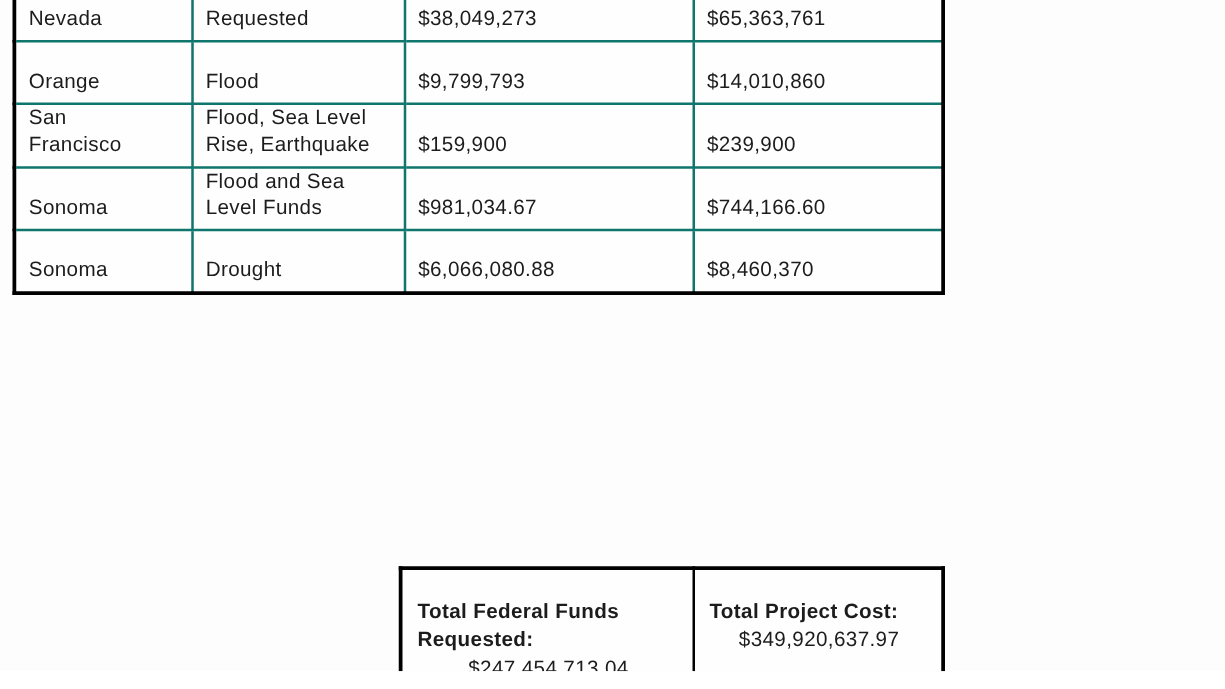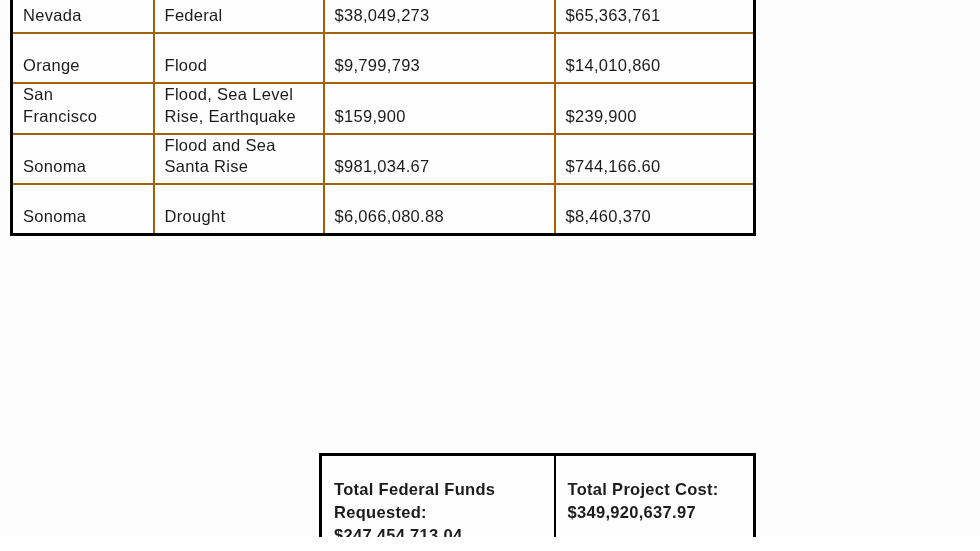--- a/index.html
+++ b/index.html
@@ -20,21 +20,21 @@
   table.main {
     position: absolute;
     left: 10px;
     top: 0;
     border-collapse: collapse;
     table-layout: fixed;
     border: 3px solid #000;
     border-top: none;
   }
   table.main td {
-    border: 2px solid #a16207;
+    border: 2px solid #0f766e;
     vertical-align: bottom;
     padding: 0 6px 5px 10px;
     font-size: 16.5px;
     letter-spacing: 0.3px;
     line-height: 1.32;
     background: #fefefe;
     white-space: normal;
     overflow: hidden;
   }
   table.main tr:first-child td { border-top: none; }
@@ -62,41 +62,41 @@
     border: 2px solid #000;
     vertical-align: top;
     padding: 22px 10px 6px 12px;
     font-size: 16.5px;
     letter-spacing: 0.3px;
     line-height: 23px;
     background: #fefefe;
     height: 90px;
   }
   .summary-label { font-weight: 700; }
-  .summary-value { font-weight: 700; }
+  .summary-value { font-weight: 400; text-align: center; }
 </style>
 </head>
 <body>
 
 <div class="page">
 
   <table class="main">
     <colgroup>
       <col style="width:142px">
       <col style="width:170px">
       <col style="width:231px">
       <col style="width:200px">
     </colgroup>
     <tbody>
       <tr>
         <td>
             <div class="county-inner">Nevada</div>
           </td>
         <td>
-            <div class="hazard-inner">Federal</div>
+            <div class="hazard-inner">Requested</div>
           </td>
         <td>$38,049,273</td>
         <td>$65,363,761</td>
       </tr>
       <tr>
         <td>
             <div class="county-inner">Orange</div>
           </td>
         <td>
             <div class="hazard-inner">Flood</div>
@@ -112,21 +112,21 @@
             <div class="hazard-inner">Flood, Sea Level Rise, Earthquake</div>
           </td>
         <td>$159,900</td>
         <td>$239,900</td>
       </tr>
       <tr>
         <td>
             <div class="county-inner">Sonoma</div>
           </td>
         <td>
-            <div class="hazard-inner">Flood and Sea Santa Rise</div>
+            <div class="hazard-inner">Flood and Sea Level Funds</div>
           </td>
         <td>$981,034.67</td>
         <td>$744,166.60</td>
       </tr>
       <tr>
         <td>
             <div class="county-inner">Sonoma</div>
           </td>
         <td>
             <div class="hazard-inner">Drought</div>

